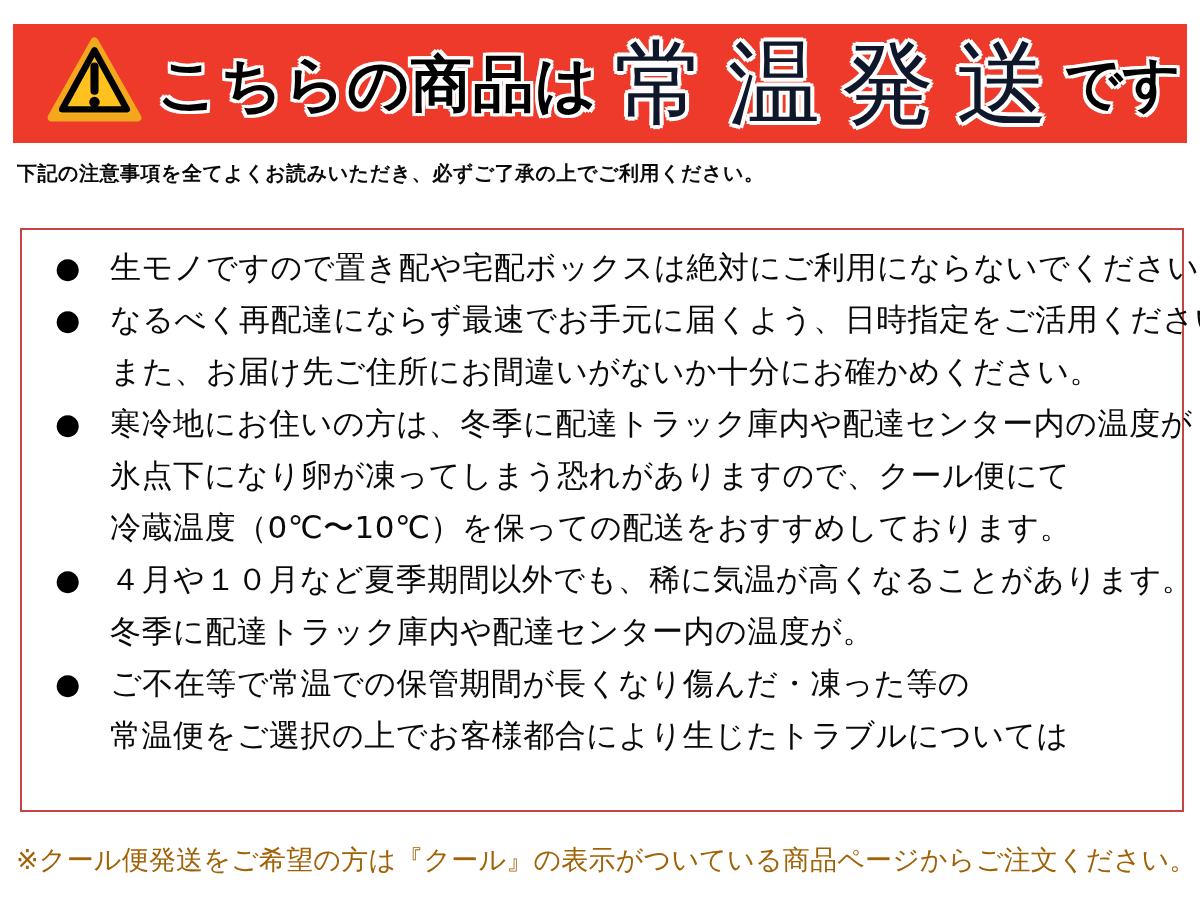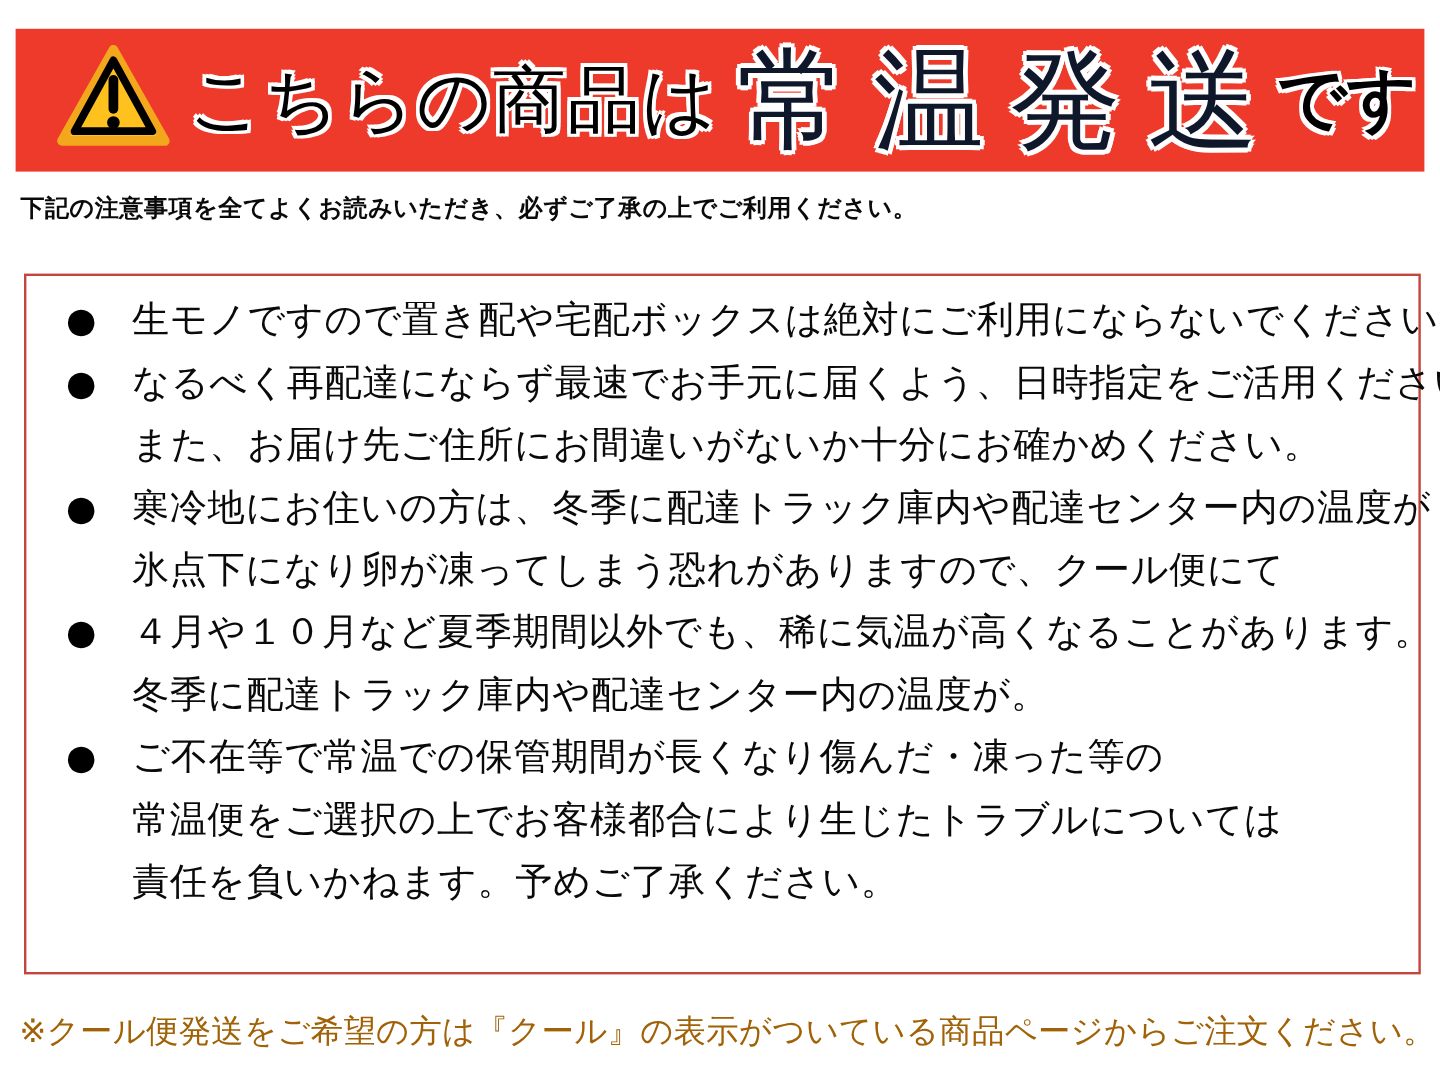--- a/index.html
+++ b/index.html
@@ -8,21 +8,21 @@
     font-family:"DejaVu Sans",sans-serif;overflow:hidden;
   }
   
   .banner{
     position:absolute;left:13px;top:24px;width:1174px;height:119px;
     background:#ee3a2b;display:flex;align-items:center;
   }
   .warn-icon{margin-left:33px;width:97px;height:99px;flex:0 0 auto;display:block;}
   .warn-icon svg{display:block;width:100%;height:100%;}
   .banner-prefix{
-    margin-left:14px;font-size:61px;font-weight:normal;color:#000;line-height:1;
+    margin-left:14px;font-size:61px;font-weight:bold;color:#000;line-height:1;
     letter-spacing:1px;white-space:nowrap;
     text-shadow:-3px -3px 0 #fff,3px -3px 0 #fff,-3px 3px 0 #fff,3px 3px 0 #fff,
                 0 -3px 0 #fff,0 3px 0 #fff,-3px 0 0 #fff,3px 0 0 #fff;
   }
   .banner-highlight{
     margin-left:16px;font-size:92px;font-weight:normal;color:#0f172a;line-height:1;
     letter-spacing:22px;white-space:nowrap;
     text-shadow:-3px -3px 0 #fff,3px -3px 0 #fff,-3px 3px 0 #fff,3px 3px 0 #fff,
                 0 -4px 0 #fff,0 4px 0 #fff,-4px 0 0 #fff,4px 0 0 #fff;
   }
@@ -94,35 +94,35 @@
       </div>
       <div class="notice-line">
         <span class="bullet">●</span>
         <span class="line-text">寒冷地にお住いの方は、冬季に配達トラック庫内や配達センター内の温度が</span>
       </div>
       <div class="notice-line">
         <span class="bullet"></span>
         <span class="line-text">氷点下になり卵が凍ってしまう恐れがありますので、クール便にて</span>
       </div>
       <div class="notice-line">
+        <span class="bullet"></span>
+        <span class="line-text">冷蔵温度（0℃〜10℃）を保っての配送をおすすめしております。</span>
+      </div>
+      <div class="notice-line">
         <span class="bullet">●</span>
         <span class="line-text">４月や１０月など夏季期間以外でも、稀に気温が高くなることがあります。</span>
       </div>
       <div class="notice-line">
         <span class="bullet"></span>
         <span class="line-text">冬季に配達トラック庫内や配達センター内の温度が。</span>
       </div>
       <div class="notice-line">
         <span class="bullet">●</span>
         <span class="line-text">ご不在等で常温での保管期間が長くなり傷んだ・凍った等の</span>
       </div>
       <div class="notice-line">
         <span class="bullet"></span>
         <span class="line-text">常温便をご選択の上でお客様都合により生じたトラブルについては</span>
       </div>
-      <div class="notice-line">
-        <span class="bullet"></span>
-        <span class="line-text">責任を負いかねます。予めご了承ください。</span>
-      </div>
     </div>
 </div>
 
 <div class="footer-note" style="color: #a16207;">※クール便発送をご希望の方は『クール』の表示がついている商品ページからご注文ください。</div>
 
 </body></html>

